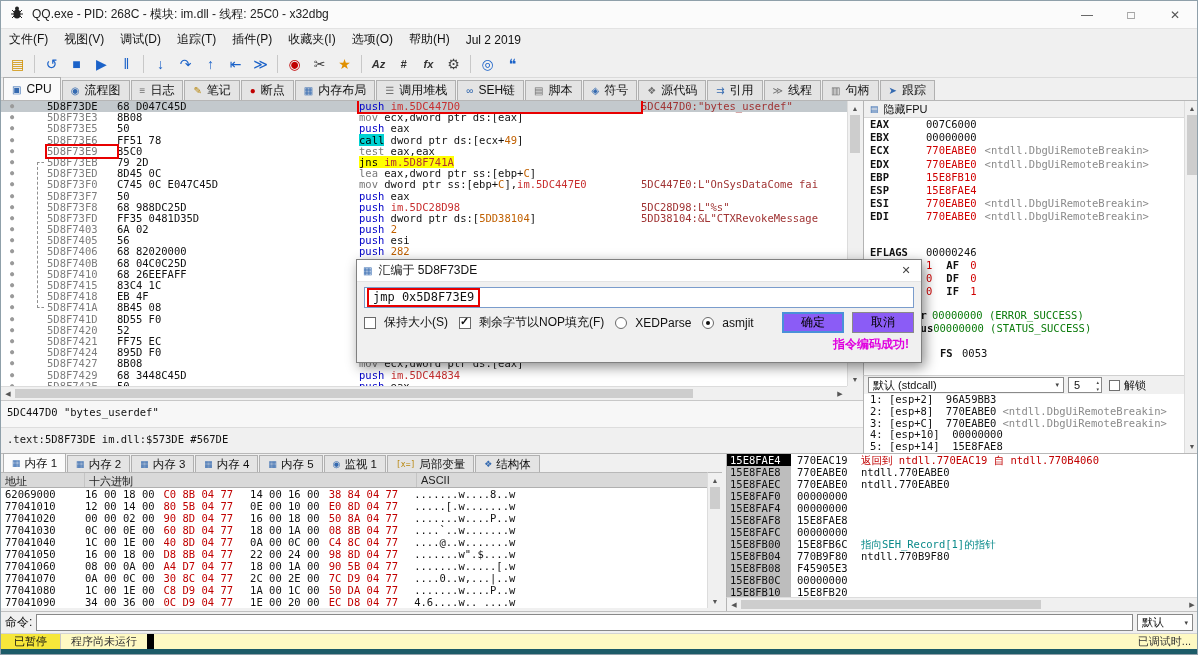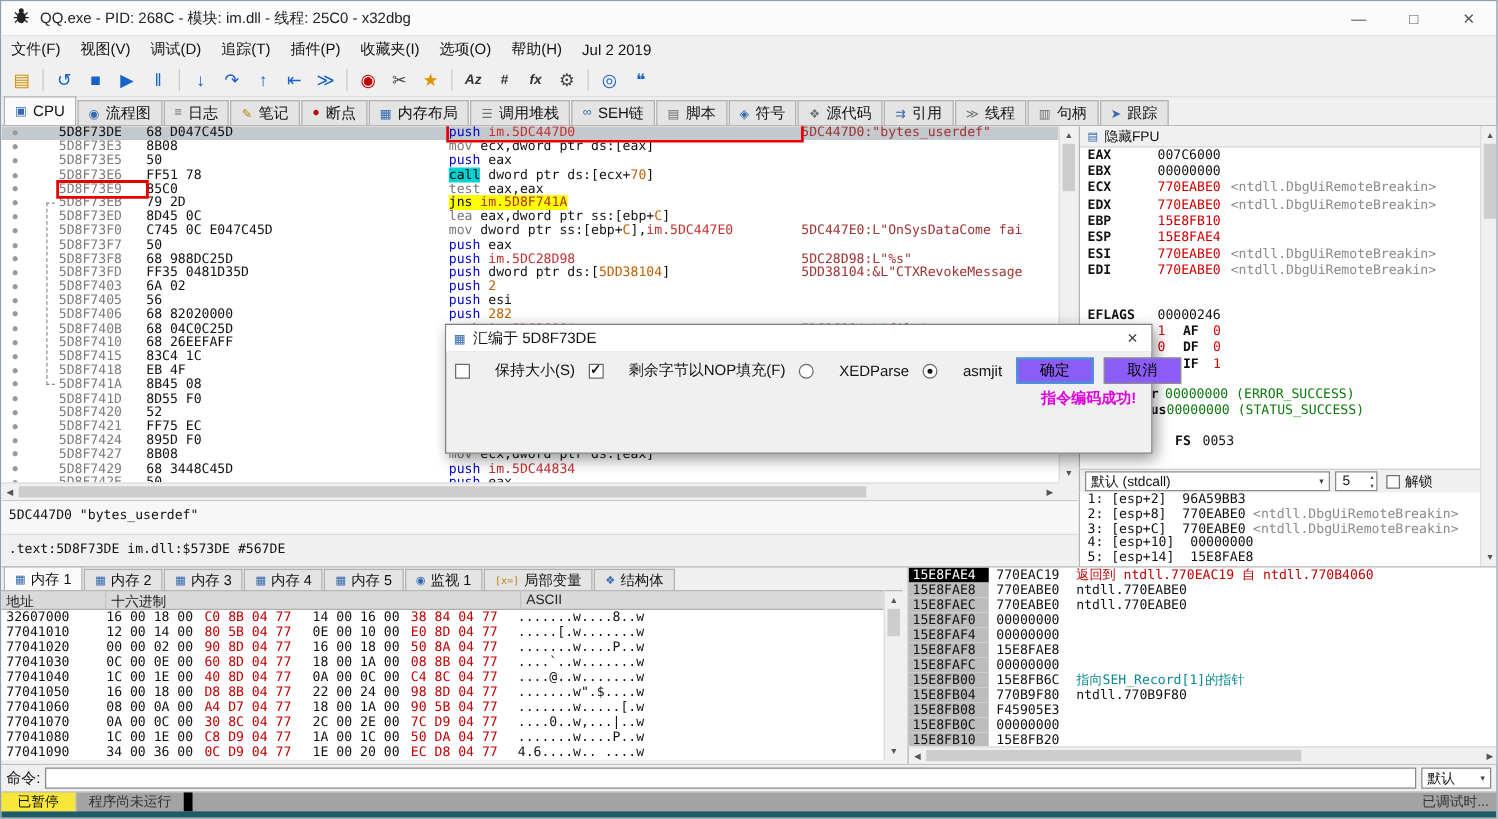--- a/index.html
+++ b/index.html
@@ -149,37 +149,37 @@
   .scmt.red{color:#c00000}
   .scmt.teal{color:#0a8a8a}
 
   
   .cmdbar{height:22px;display:flex;align-items:center;background:#f0f0f0;border-top:1px solid #c0c0c0;padding:0 4px;font-size:12px}
   .cmd-input{flex:1;height:17px;background:#fff;border:1px solid #888;margin:0 4px;font-family:"DejaVu Sans Mono",monospace;font-size:11px;padding:0 3px}
   .cmd-combo{width:56px;height:17px;background:#fff;border:1px solid #888;display:flex;align-items:center;padding:0 4px;font-size:11px}
   .cmd-combo .arrow{margin-left:auto;font-size:7px;color:#444}
 
   
-  .statusbar{height:16px;display:flex;align-items:flex-end;background:#a3a3a3;border-top:1px solid #d4d4d4;font-size:11px}
+  .statusbar{height:16px;display:flex;align-items:flex-end;background:#fef9c3;border-top:1px solid #d4d4d4;font-size:11px}
   .badge{background:#f6e73a;display:flex;align-items:center;padding:0 13px;border-right:1px solid #c8c8c8}
   .sb-state{display:flex;align-items:center;padding:0 10px;border-right:7px solid #000000;color:#333}
   .sb-right{margin-left:auto;display:flex;align-items:center;padding:0 6px;color:#333}
   .taskstrip{height:7px;background:#1c5b68}
 
   
   .dialog{position:absolute;left:355px;top:258px;width:566px;height:104px;background:#f0f0f0;border:1px solid #808080;
           box-shadow:3px 4px 12px rgba(0,0,0,.45);z-index:40;font-size:12px}
   .dlg-title{height:22px;background:#fff;display:flex;align-items:center;padding-left:6px;border-bottom:1px solid #e4e4e4}
   .dlg-ico{color:#356ab0;font-size:10px;margin-right:6px}
   .dlg-close{margin-left:auto;width:30px;align-self:stretch;display:flex;align-items:center;justify-content:center;color:#444;font-size:11px}
   .dlg-input{margin:5px 7px 3px;height:21px;background:#fff;border:1px solid #7a9ccc;display:flex;align-items:center;
              padding-left:2px;font-family:"DejaVu Sans Mono",monospace;font-size:12px}
   .redbox2{border:2px solid #e80000;padding:0 4px;line-height:15px}
   .dlg-row{display:flex;align-items:center;margin:4px 7px 0;gap:11px}
-  .chk,.rad{display:flex;align-items:center;gap:20px;white-space:nowrap}
+  .chk,.rad{display:flex;align-items:center;gap:8px;white-space:nowrap}
   .cb{width:12px;height:12px;border:1px solid #6a6a6a;background:#fff;position:relative;flex:none}
   .cb.checked::after{content:"✓";position:absolute;left:0;top:-3px;font-size:11px;font-weight:bold;color:#111}
   .rb{width:12px;height:12px;border:1px solid #6a6a6a;border-radius:50%;background:#fff;position:relative;flex:none}
   .rb.sel::after{content:"";position:absolute;left:3px;top:3px;width:4px;height:4px;border-radius:50%;background:#111}
   .dlg-btns{margin-left:auto;display:flex;gap:8px}
   .btn{width:62px;height:21px;background:#8b5cf6;border:1px solid #8a8a8a;font-size:12px;font-family:"Liberation Sans",sans-serif}
   .btn.primary{border:2px solid #4a90d9}
   .dlg-status{text-align:right;margin:3px 12px 0;color:#e000e0;font-weight:bold}
 </style>
 </head>
@@ -305,21 +305,21 @@
       </div>
     </div>
 
   <div class="content">
 
     <div class="disasm">
       <div class="jline"></div>
     <div class="drow sel"><span class="gut">●</span><span class="addr">5D8F73DE</span><span class="bytes">68 D047C45D</span><span class="instr redbox"><span class="tk-kw">push</span><span> </span><span class="tk-mod">im.5DC447D0</span></span><span class="cmt">5DC447D0:"bytes_userdef"</span></div>
         <div class="drow"><span class="gut">●</span><span class="addr">5D8F73E3</span><span class="bytes">8B08</span><span class="instr"><span class="tk-mn">mov</span><span> ecx,dword ptr ds:[eax]</span></span><span class="cmt"></span></div>
         <div class="drow"><span class="gut">●</span><span class="addr">5D8F73E5</span><span class="bytes">50</span><span class="instr"><span class="tk-kw">push</span><span> eax</span></span><span class="cmt"></span></div>
-        <div class="drow"><span class="gut">●</span><span class="addr">5D8F73E6</span><span class="bytes">FF51 78</span><span class="instr"><span class="tk-call">call</span><span> dword ptr ds:[ecx+</span><span class="tk-num">70</span><span>]</span></span><span class="cmt"></span></div>
+        <div class="drow"><span class="gut">●</span><span class="addr">5D8F73E6</span><span class="bytes">FF51 78</span><span class="instr"><span class="tk-call">call</span><span> dword ptr ds:[ecx+</span><span class="tk-num">49</span><span>]</span></span><span class="cmt"></span></div>
         <div class="drow"><span class="gut">●</span><span class="addr redbox">5D8F73E9</span><span class="bytes">85C0</span><span class="instr"><span class="tk-mn">test</span><span> eax,eax</span></span><span class="cmt"></span></div>
         <div class="drow"><span class="gut">●</span><span class="addr">5D8F73EB</span><span class="bytes">79 2D</span><span class="instr"><span class="tk-jcc">jns </span><span class="tk-jccm">im.5D8F741A</span></span><span class="cmt"></span></div>
         <div class="drow"><span class="gut">●</span><span class="addr">5D8F73ED</span><span class="bytes">8D45 0C</span><span class="instr"><span class="tk-mn">lea</span><span> eax,dword ptr ss:[ebp+</span><span class="tk-num">C</span><span>]</span></span><span class="cmt"></span></div>
         <div class="drow"><span class="gut">●</span><span class="addr">5D8F73F0</span><span class="bytes">C745 0C E047C45D</span><span class="instr"><span class="tk-mn">mov</span><span> dword ptr ss:[ebp+</span><span class="tk-num">C</span><span>],</span><span class="tk-mod">im.5DC447E0</span></span><span class="cmt">5DC447E0:L"OnSysDataCome fai</span></div>
         <div class="drow"><span class="gut">●</span><span class="addr">5D8F73F7</span><span class="bytes">50</span><span class="instr"><span class="tk-kw">push</span><span> eax</span></span><span class="cmt"></span></div>
         <div class="drow"><span class="gut">●</span><span class="addr">5D8F73F8</span><span class="bytes">68 988DC25D</span><span class="instr"><span class="tk-kw">push</span><span> </span><span class="tk-mod">im.5DC28D98</span></span><span class="cmt">5DC28D98:L"%s"</span></div>
         <div class="drow"><span class="gut">●</span><span class="addr">5D8F73FD</span><span class="bytes">FF35 0481D35D</span><span class="instr"><span class="tk-kw">push</span><span> dword ptr ds:[</span><span class="tk-num">5DD38104</span><span>]</span></span><span class="cmt">5DD38104:&amp;L"CTXRevokeMessage</span></div>
         <div class="drow"><span class="gut">●</span><span class="addr">5D8F7403</span><span class="bytes">6A 02</span><span class="instr"><span class="tk-kw">push</span><span> </span><span class="tk-num">2</span></span><span class="cmt"></span></div>
         <div class="drow"><span class="gut">●</span><span class="addr">5D8F7405</span><span class="bytes">56</span><span class="instr"><span class="tk-kw">push</span><span> esi</span></span><span class="cmt"></span></div>
         <div class="drow"><span class="gut">●</span><span class="addr">5D8F7406</span><span class="bytes">68 82020000</span><span class="instr"><span class="tk-kw">push</span><span> </span><span class="tk-num">282</span></span><span class="cmt"></span></div>
@@ -445,21 +445,21 @@
           <span>结构体</span>
         </div>
       </div>
 
     <div class="dumphdr">
       <span class="dh-addr">地址</span>
       <span class="dh-hex">十六进制</span>
       <span class="dh-ascii">ASCII</span>
     </div>
     <div class="dumprows">
-        <div class="mrow"><span class="maddr">32607000</span><span class="mg">16 00 18 00</span><span class="mg red gap">C0 8B 04 77</span><span class="mg">14 00 16 00</span><span class="mg red">38 84 04 77</span><span class="mascii">.......w....8..w</span></div>
+        <div class="mrow"><span class="maddr">62069000</span><span class="mg">16 00 18 00</span><span class="mg red gap">C0 8B 04 77</span><span class="mg">14 00 16 00</span><span class="mg red">38 84 04 77</span><span class="mascii">.......w....8..w</span></div>
         <div class="mrow"><span class="maddr">77041010</span><span class="mg">12 00 14 00</span><span class="mg red gap">80 5B 04 77</span><span class="mg">0E 00 10 00</span><span class="mg red">E0 8D 04 77</span><span class="mascii">.....[.w.......w</span></div>
         <div class="mrow"><span class="maddr">77041020</span><span class="mg">00 00 02 00</span><span class="mg red gap">90 8D 04 77</span><span class="mg">16 00 18 00</span><span class="mg red">50 8A 04 77</span><span class="mascii">.......w....P..w</span></div>
         <div class="mrow"><span class="maddr">77041030</span><span class="mg">0C 00 0E 00</span><span class="mg red gap">60 8D 04 77</span><span class="mg">18 00 1A 00</span><span class="mg red">08 8B 04 77</span><span class="mascii">....`..w.......w</span></div>
         <div class="mrow"><span class="maddr">77041040</span><span class="mg">1C 00 1E 00</span><span class="mg red gap">40 8D 04 77</span><span class="mg">0A 00 0C 00</span><span class="mg red">C4 8C 04 77</span><span class="mascii">....@..w.......w</span></div>
         <div class="mrow"><span class="maddr">77041050</span><span class="mg">16 00 18 00</span><span class="mg red gap">D8 8B 04 77</span><span class="mg">22 00 24 00</span><span class="mg red">98 8D 04 77</span><span class="mascii">.......w".$....w</span></div>
         <div class="mrow"><span class="maddr">77041060</span><span class="mg">08 00 0A 00</span><span class="mg red gap">A4 D7 04 77</span><span class="mg">18 00 1A 00</span><span class="mg red">90 5B 04 77</span><span class="mascii">.......w.....[.w</span></div>
         <div class="mrow"><span class="maddr">77041070</span><span class="mg">0A 00 0C 00</span><span class="mg red gap">30 8C 04 77</span><span class="mg">2C 00 2E 00</span><span class="mg red">7C D9 04 77</span><span class="mascii">....0..w,...|..w</span></div>
         <div class="mrow"><span class="maddr">77041080</span><span class="mg">1C 00 1E 00</span><span class="mg red gap">C8 D9 04 77</span><span class="mg">1A 00 1C 00</span><span class="mg red">50 DA 04 77</span><span class="mascii">.......w....P..w</span></div>
         <div class="mrow"><span class="maddr">77041090</span><span class="mg">34 00 36 00</span><span class="mg red gap">0C D9 04 77</span><span class="mg">1E 00 20 00</span><span class="mg red">EC D8 04 77</span><span class="mascii">4.6....w.. ....w</span></div>
       </div>
@@ -509,20 +509,23 @@
     <span class="sb-state">程序尚未运行</span>
     <span class="sb-right">已调试时...</span>
   </div>
   <div class="taskstrip"></div>
 
   <div class="dialog">
     <div class="dlg-title">
       <span class="dlg-ico">▦</span>
       <span>汇编于 5D8F73DE</span>
       <span class="dlg-close">✕</span>
+    </div>
+    <div class="dlg-input">
+      <span class="redbox2">jmp 0x5D8F73E9</span>
     </div>
     <div class="dlg-row">
       <span class="chk">
         <span class="cb"></span>
         <span>保持大小(S)</span>
       </span>
       <span class="chk">
         <span class="cb checked"></span>
         <span>剩余字节以NOP填充(F)</span>
       </span>

